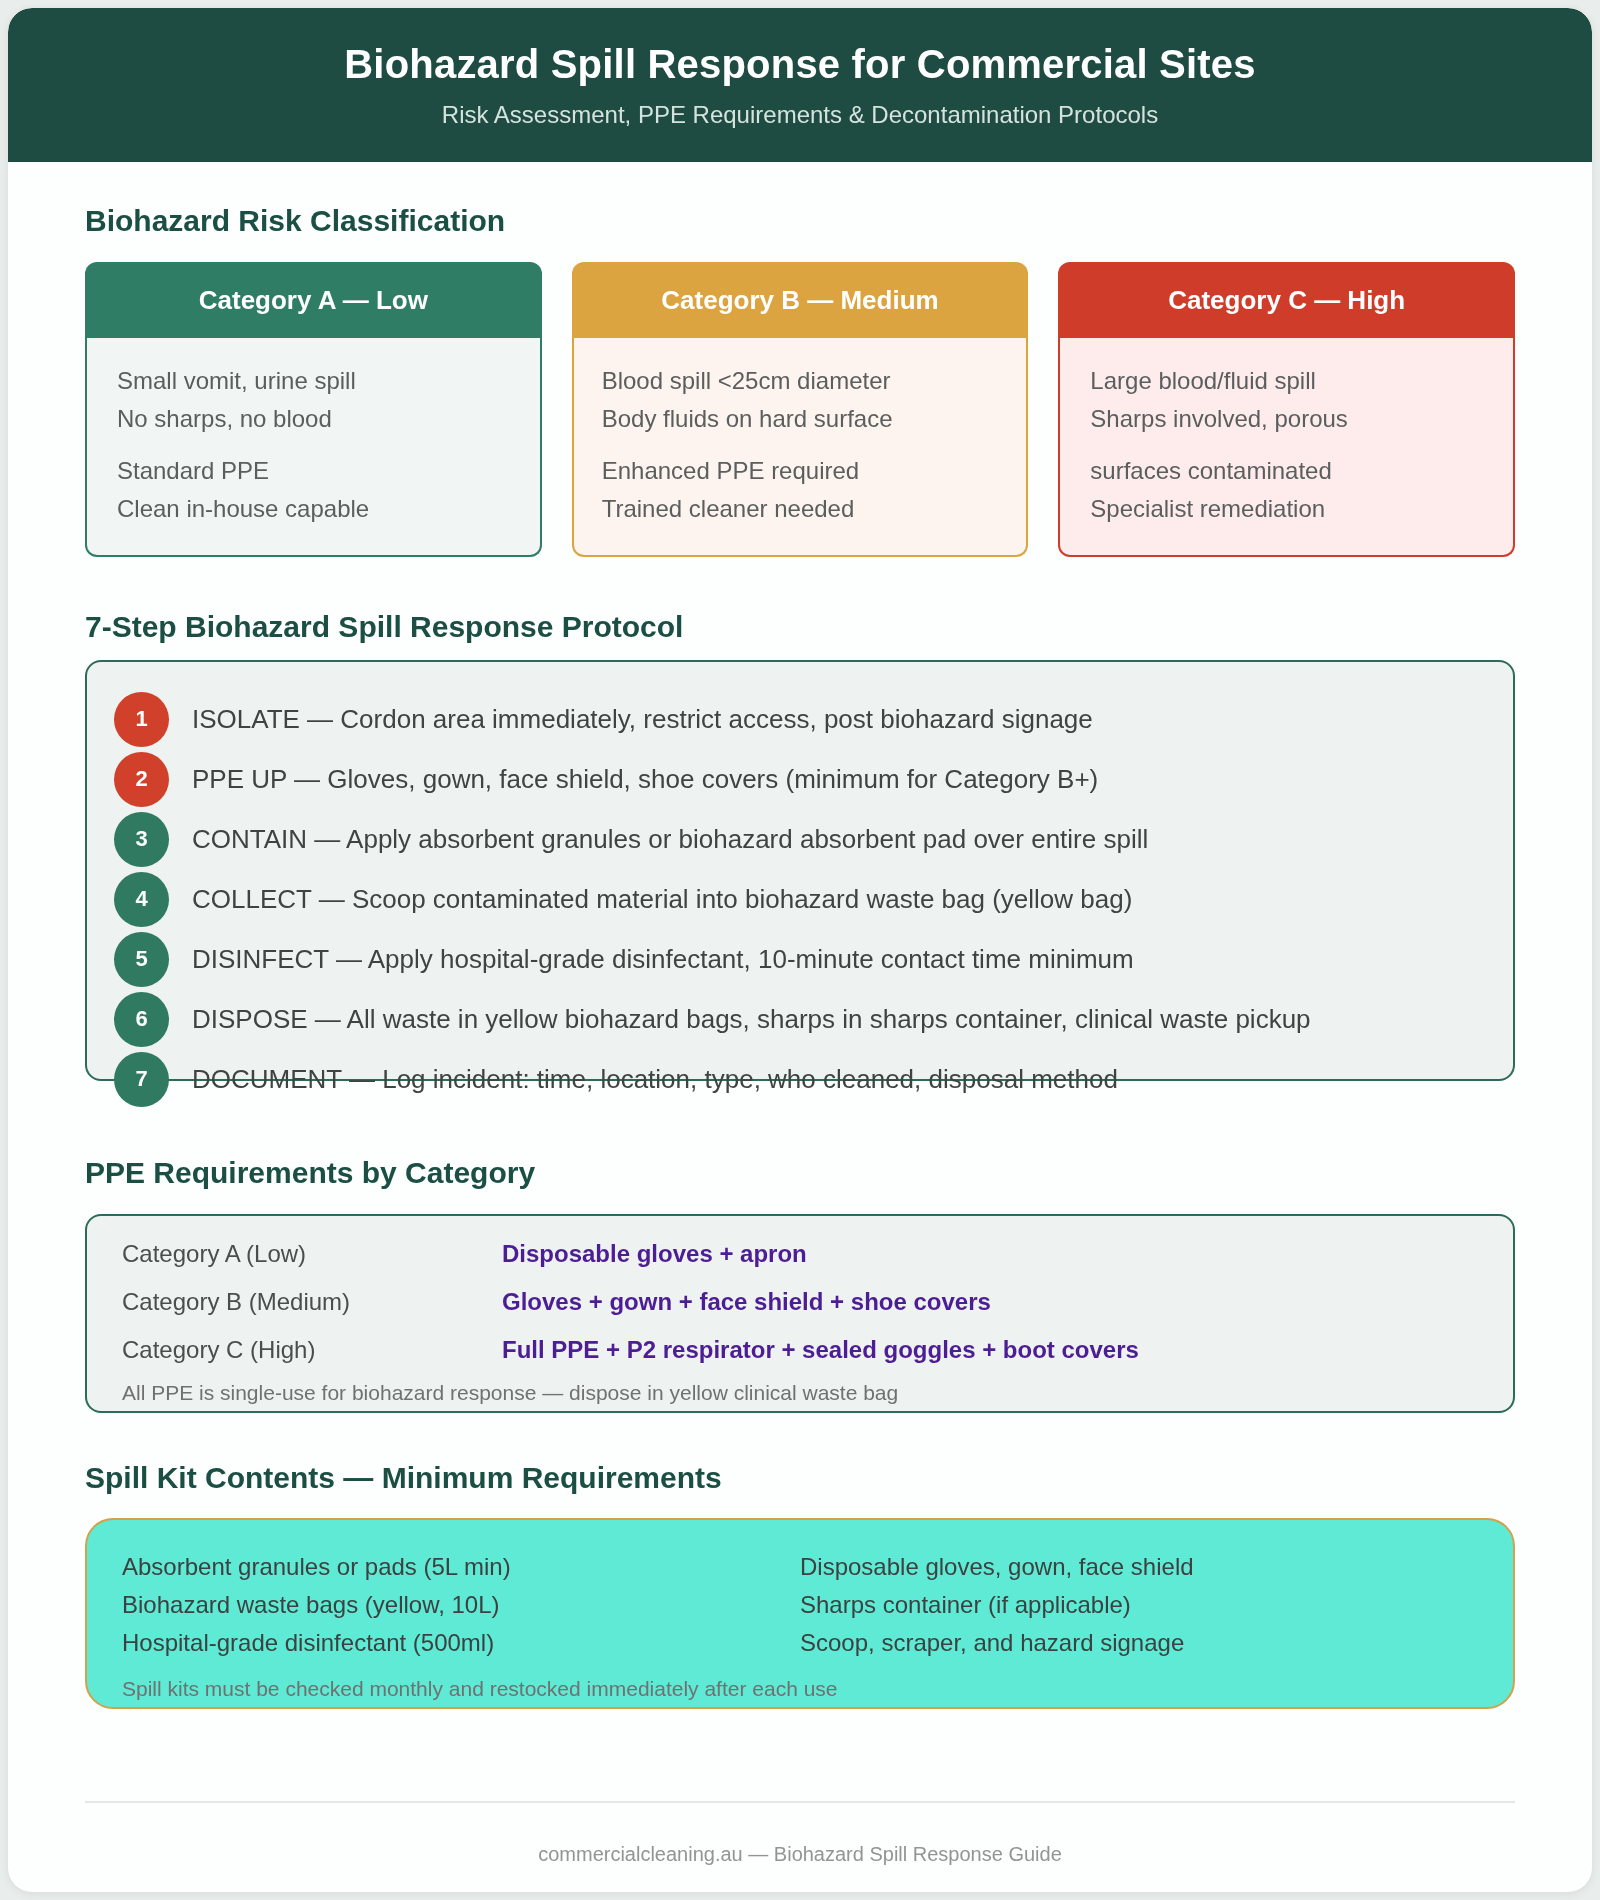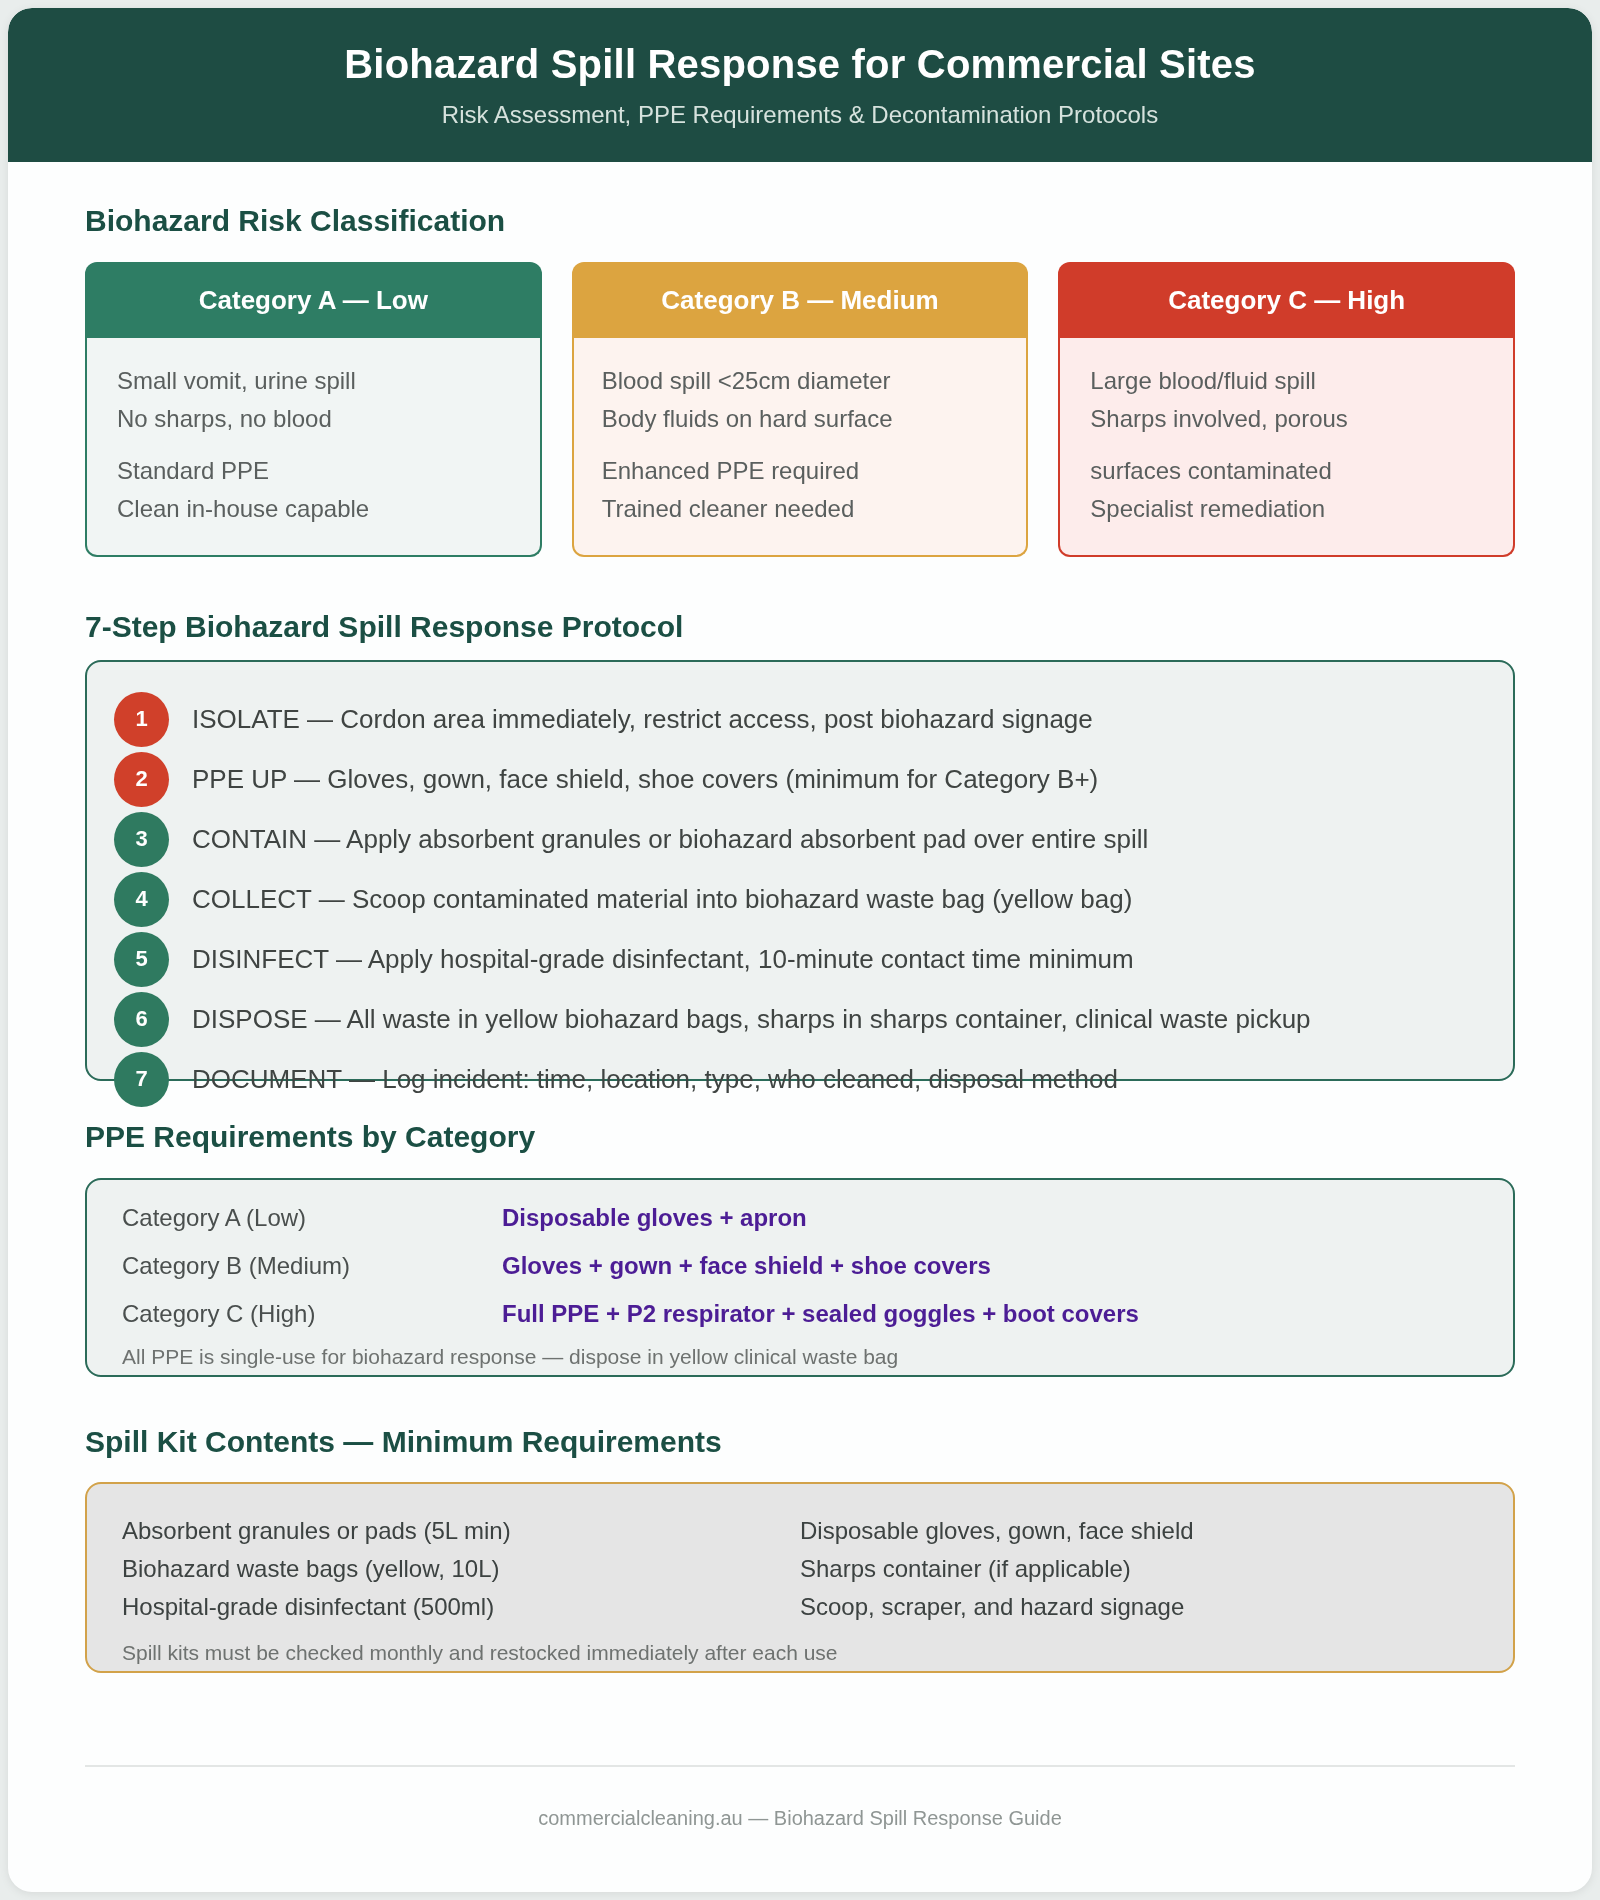--- a/index.html
+++ b/index.html
@@ -22,21 +22,21 @@
   }
   .hero h1 { color:#ffffff; font-size:40px; font-weight:bold; letter-spacing:0.2px; }
   .hero p  { color:#d6e2dd; font-size:24px; }
   
   main { padding:0 77px; }
   h2.section {
     color:#1b4f44; font-size:30px; font-weight:bold; line-height:36px;
   }
   .h-risk { margin-top:41px; }
   .h-protocol { margin-top:52px; }
-  .h-ppe { margin-top:38px; }
+  .h-ppe { margin-top:74px; }
   .h-kit { margin-top:47px; }
   
   .cards { margin-top:23px; display:flex; gap:30px; }
   .card { flex:1; height:295px; border-radius:14px; }
   .card-head {
     height:76px; border-radius:12px 12px 0 0;
     display:flex; align-items:center; justify-content:center;
     color:#ffffff; font-size:26px; font-weight:bold;
   }
   .card-body {
@@ -69,22 +69,22 @@
   .ppe-box {
     margin-top:23px; height:199px; border:2px solid #2b6b59; border-radius:16px;
     background:#eef2f1; padding:20px 35px 0 35px;
   }
   .ppe-row { display:flex; line-height:36px; margin-bottom:12px; }
   .ppe-label { width:380px; font-size:24px; color:#4a4f4e; }
   .ppe-value { font-size:24px; font-weight:bold; color:#4c1d95; }
   .ppe-note { margin-top:8px; font-size:21px; line-height:26px; color:#6e7270; }
   
   .kit-box {
-    margin-top:22px; height:191px; border:2px solid #d2a24a; border-radius:16px;
-    background:#e5e5e5; padding:28px 35px 0 35px;
+    margin-top:22px; height:191px; border:2px solid #d2a24a; border-radius:28px;
+    background:#5eead4; padding:28px 35px 0 35px;
   }
   .kit-cols { display:flex; }
   .kit-col { width:680px; }
   .kit-item { font-size:24px; line-height:38px; color:#3c4241; }
   .kit-note { margin-top:14px; font-size:21px; line-height:26px; color:#6e7270; }
   
   .divider { margin-top:92px; height:2px; background:#e3e6e5; }
   .footer-text { margin-top:40px; text-align:center; font-size:20px; color:#8f9694; }
 </style>
 </head>

